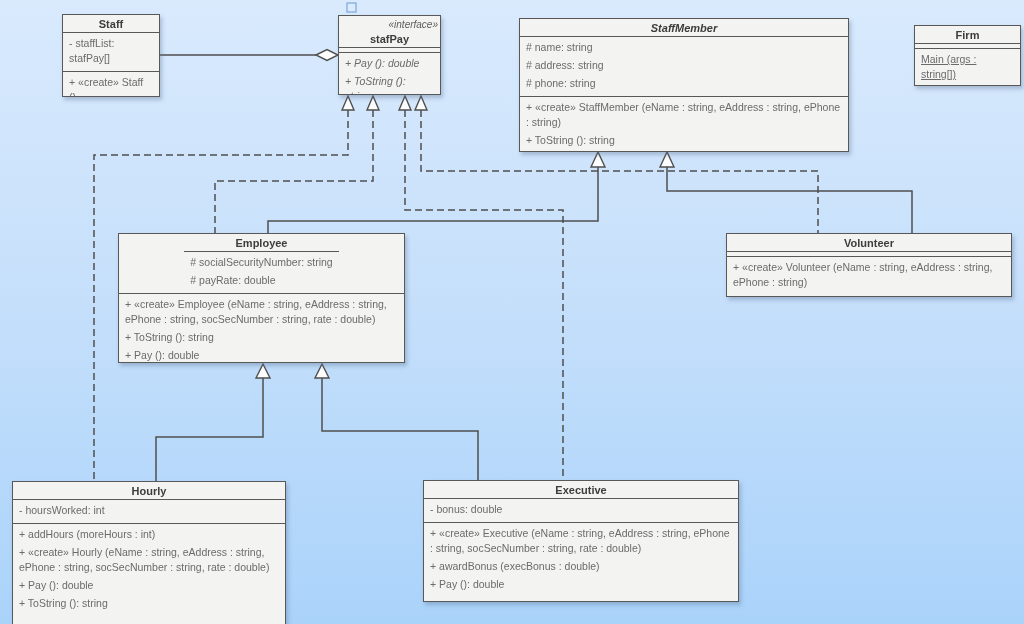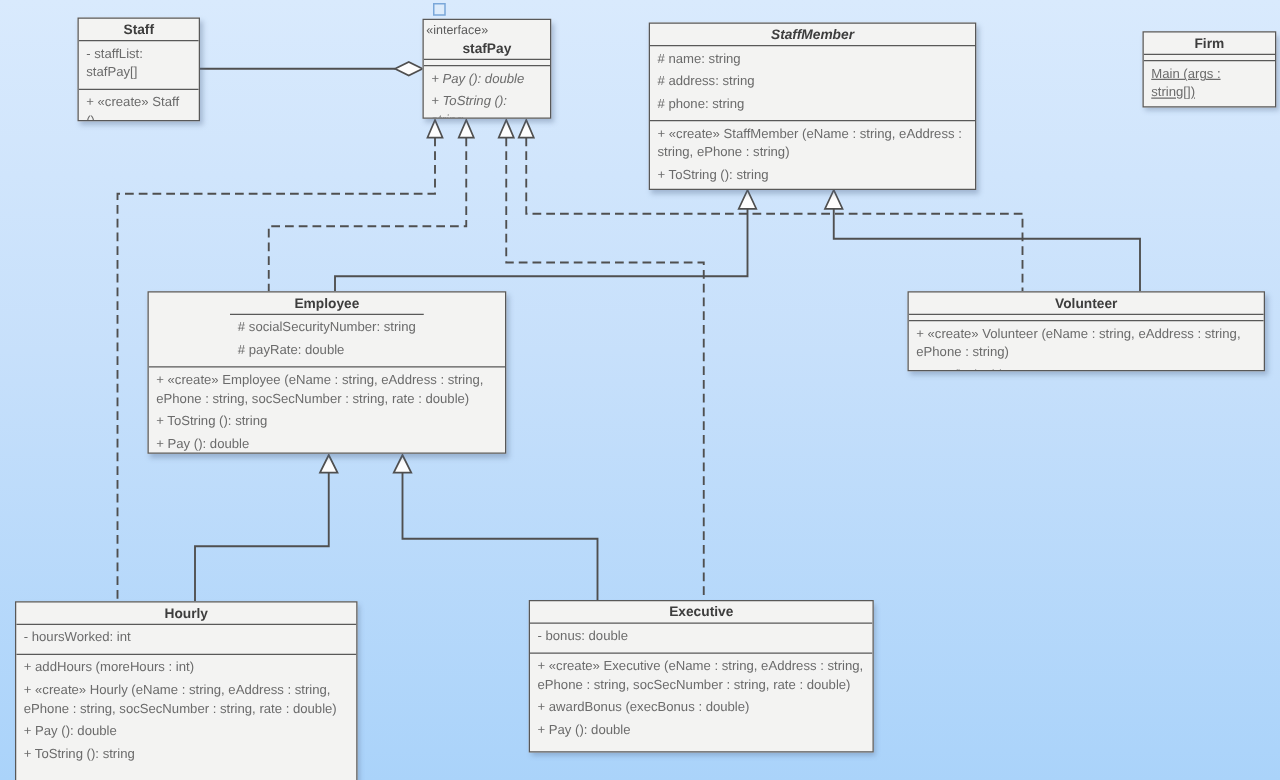--- a/index.html
+++ b/index.html
@@ -25,21 +25,21 @@
     box-shadow:2px 3px 4px rgba(90,110,145,.38);
     font-size:10.5px;color:#6b6b6b;
     overflow:hidden;
   }
   .uml-title{
     text-align:center;font-weight:bold;color:#3d3d3d;
     font-size:11px;padding:3px 2px 2px;
     flex:0 0 auto;
   }
   .uml-stereotype{
-    text-align:left;color:#5c5c5c;
+    text-align:right;font-style:italic;color:#5c5c5c;
     font-size:10px;padding:3px 2px 0;
   }
   .uml-stereotype:empty{display:none;}
   .uml-attrs,.uml-methods{
     border-top:1.5px solid #585858;
     padding:2px 5px 3px;
   }
   .uml-methods{flex:1 1 auto;}
   .uml-attrs:empty{padding:0;min-height:4px;}
   .member{padding:1px 1px 2px;line-height:1.42;}
@@ -92,21 +92,21 @@
   <div class="uml-class italic-methods" style="left:338px;top:15px;width:103px;height:80px;">
     <div class="uml-stereotype">«interface»</div>
     <div class="uml-title">stafPay</div>
     <div class="uml-attrs"></div>
     <div class="uml-methods">
         <div class="member">+ Pay (): double</div>
         <div class="member">+ ToString (): string</div>
       </div>
   </div>
 
-  <div class="uml-class abstract-title" style="left:519px;top:18px;width:262px;height:134px;">
+  <div class="uml-class abstract-title" style="left:519px;top:18px;width:330px;height:134px;">
     <div class="uml-title">StaffMember</div>
     <div class="uml-attrs">
         <div class="member"># name: string</div>
         <div class="member"># address: string</div>
         <div class="member"># phone: string</div>
       </div>
     <div class="uml-methods">
         <div class="member">+ «create» StaffMember (eName : string, eAddress : string, ePhone : string)</div>
         <div class="member">+ ToString (): string</div>
       </div>
@@ -148,21 +148,21 @@
         <div class="member">- hoursWorked: int</div>
       </div>
     <div class="uml-methods">
         <div class="member">+ addHours (moreHours : int)</div>
         <div class="member">+ «create» Hourly (eName : string, eAddress : string, ePhone : string, socSecNumber : string, rate : double)</div>
         <div class="member">+ Pay (): double</div>
         <div class="member">+ ToString (): string</div>
       </div>
   </div>
 
-  <div class="uml-class" style="left:423px;top:480px;width:276px;height:122px;">
+  <div class="uml-class" style="left:423px;top:480px;width:316px;height:122px;">
     <div class="uml-title">Executive</div>
     <div class="uml-attrs">
         <div class="member">- bonus: double</div>
       </div>
     <div class="uml-methods">
         <div class="member">+ «create» Executive (eName : string, eAddress : string, ePhone : string, socSecNumber : string, rate : double)</div>
         <div class="member">+ awardBonus (execBonus : double)</div>
         <div class="member">+ Pay (): double</div>
       </div>
   </div>

